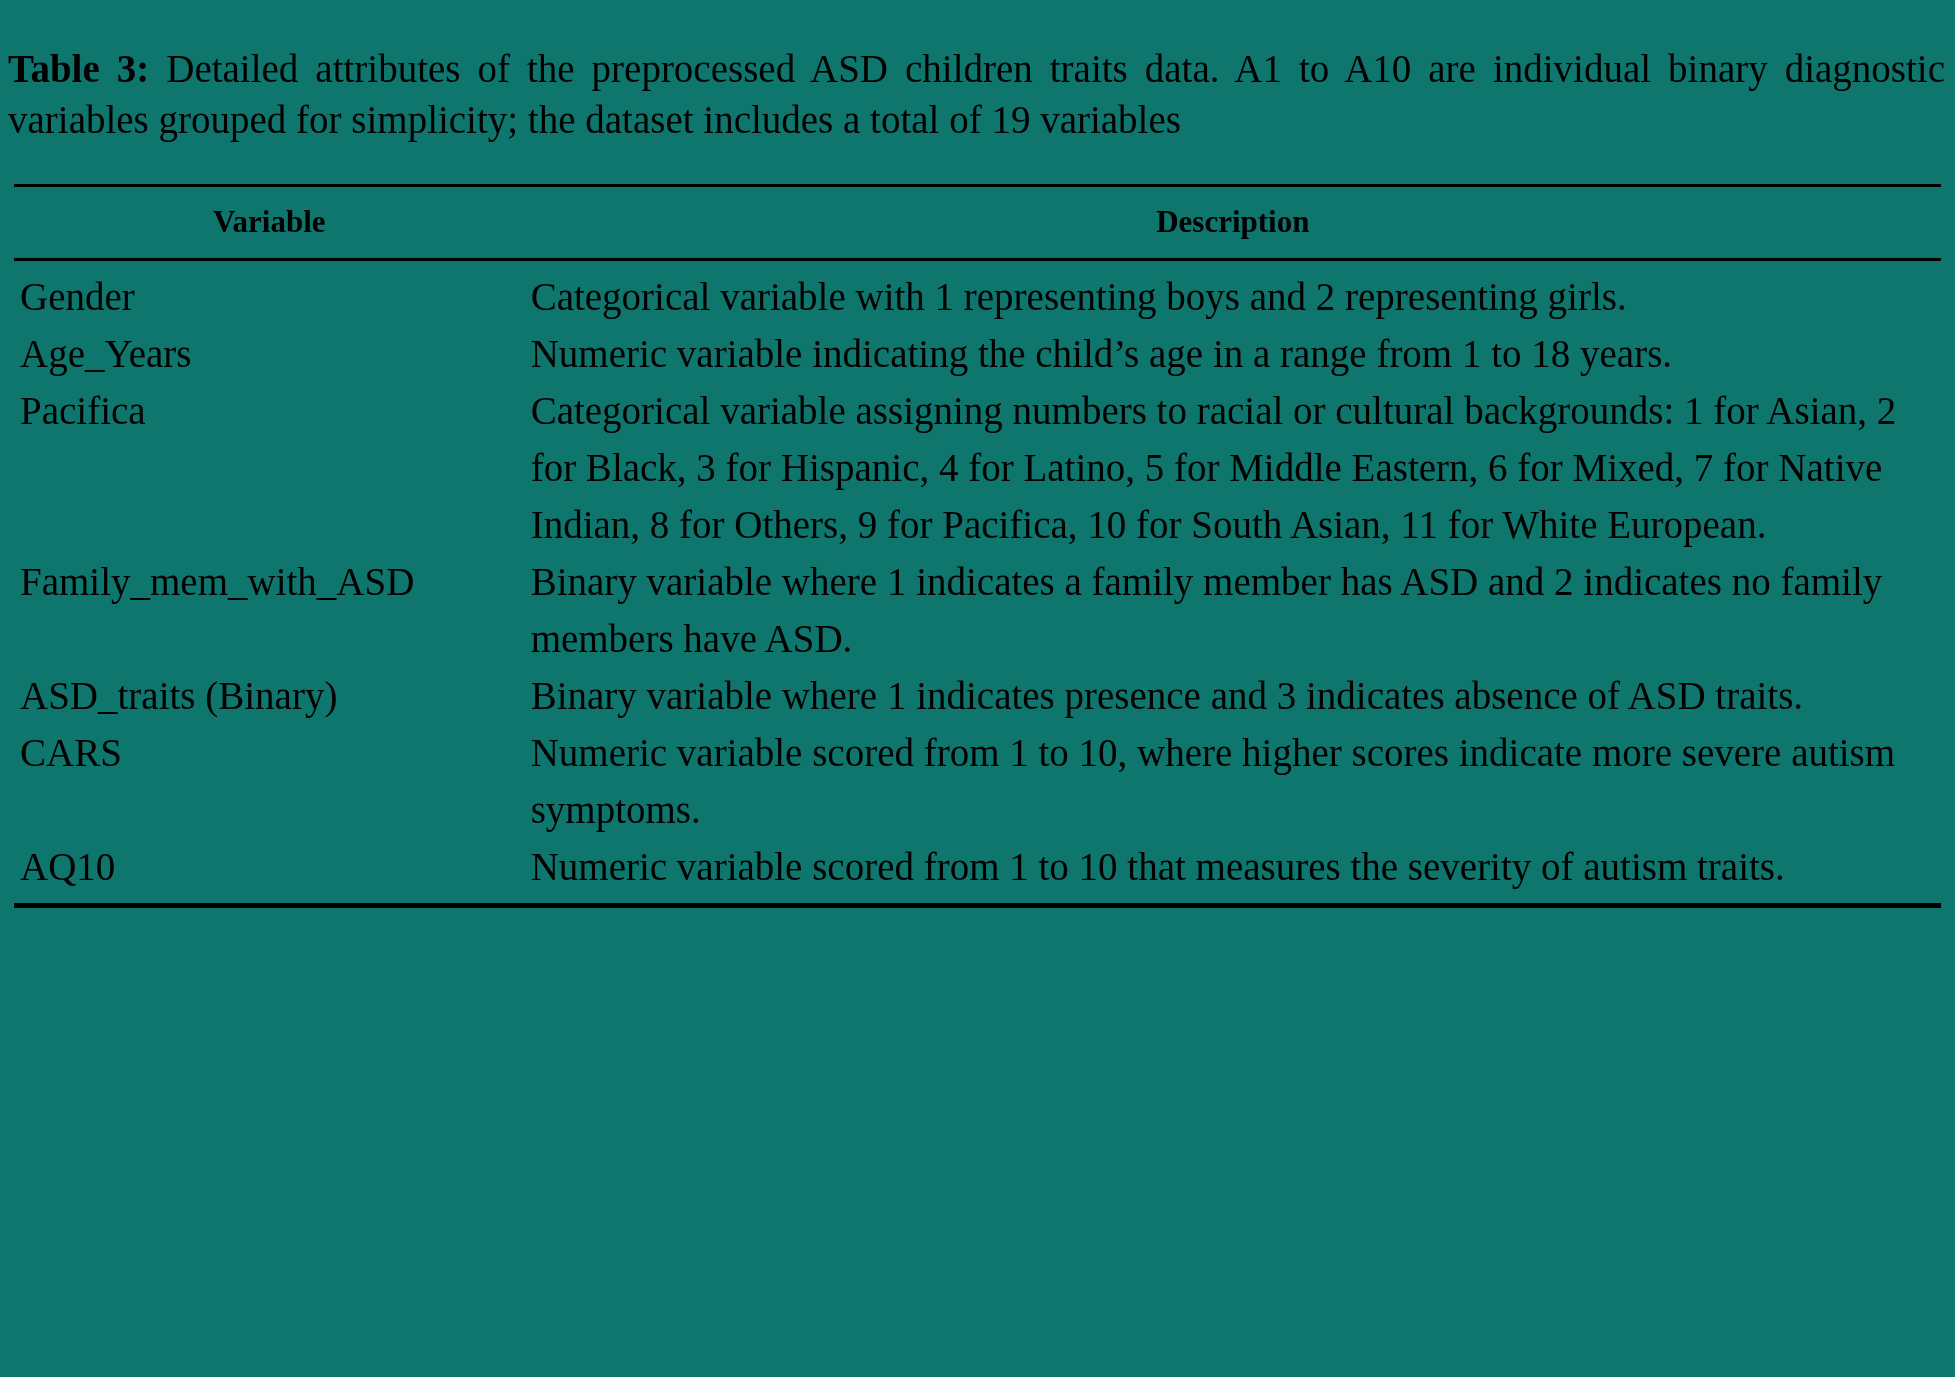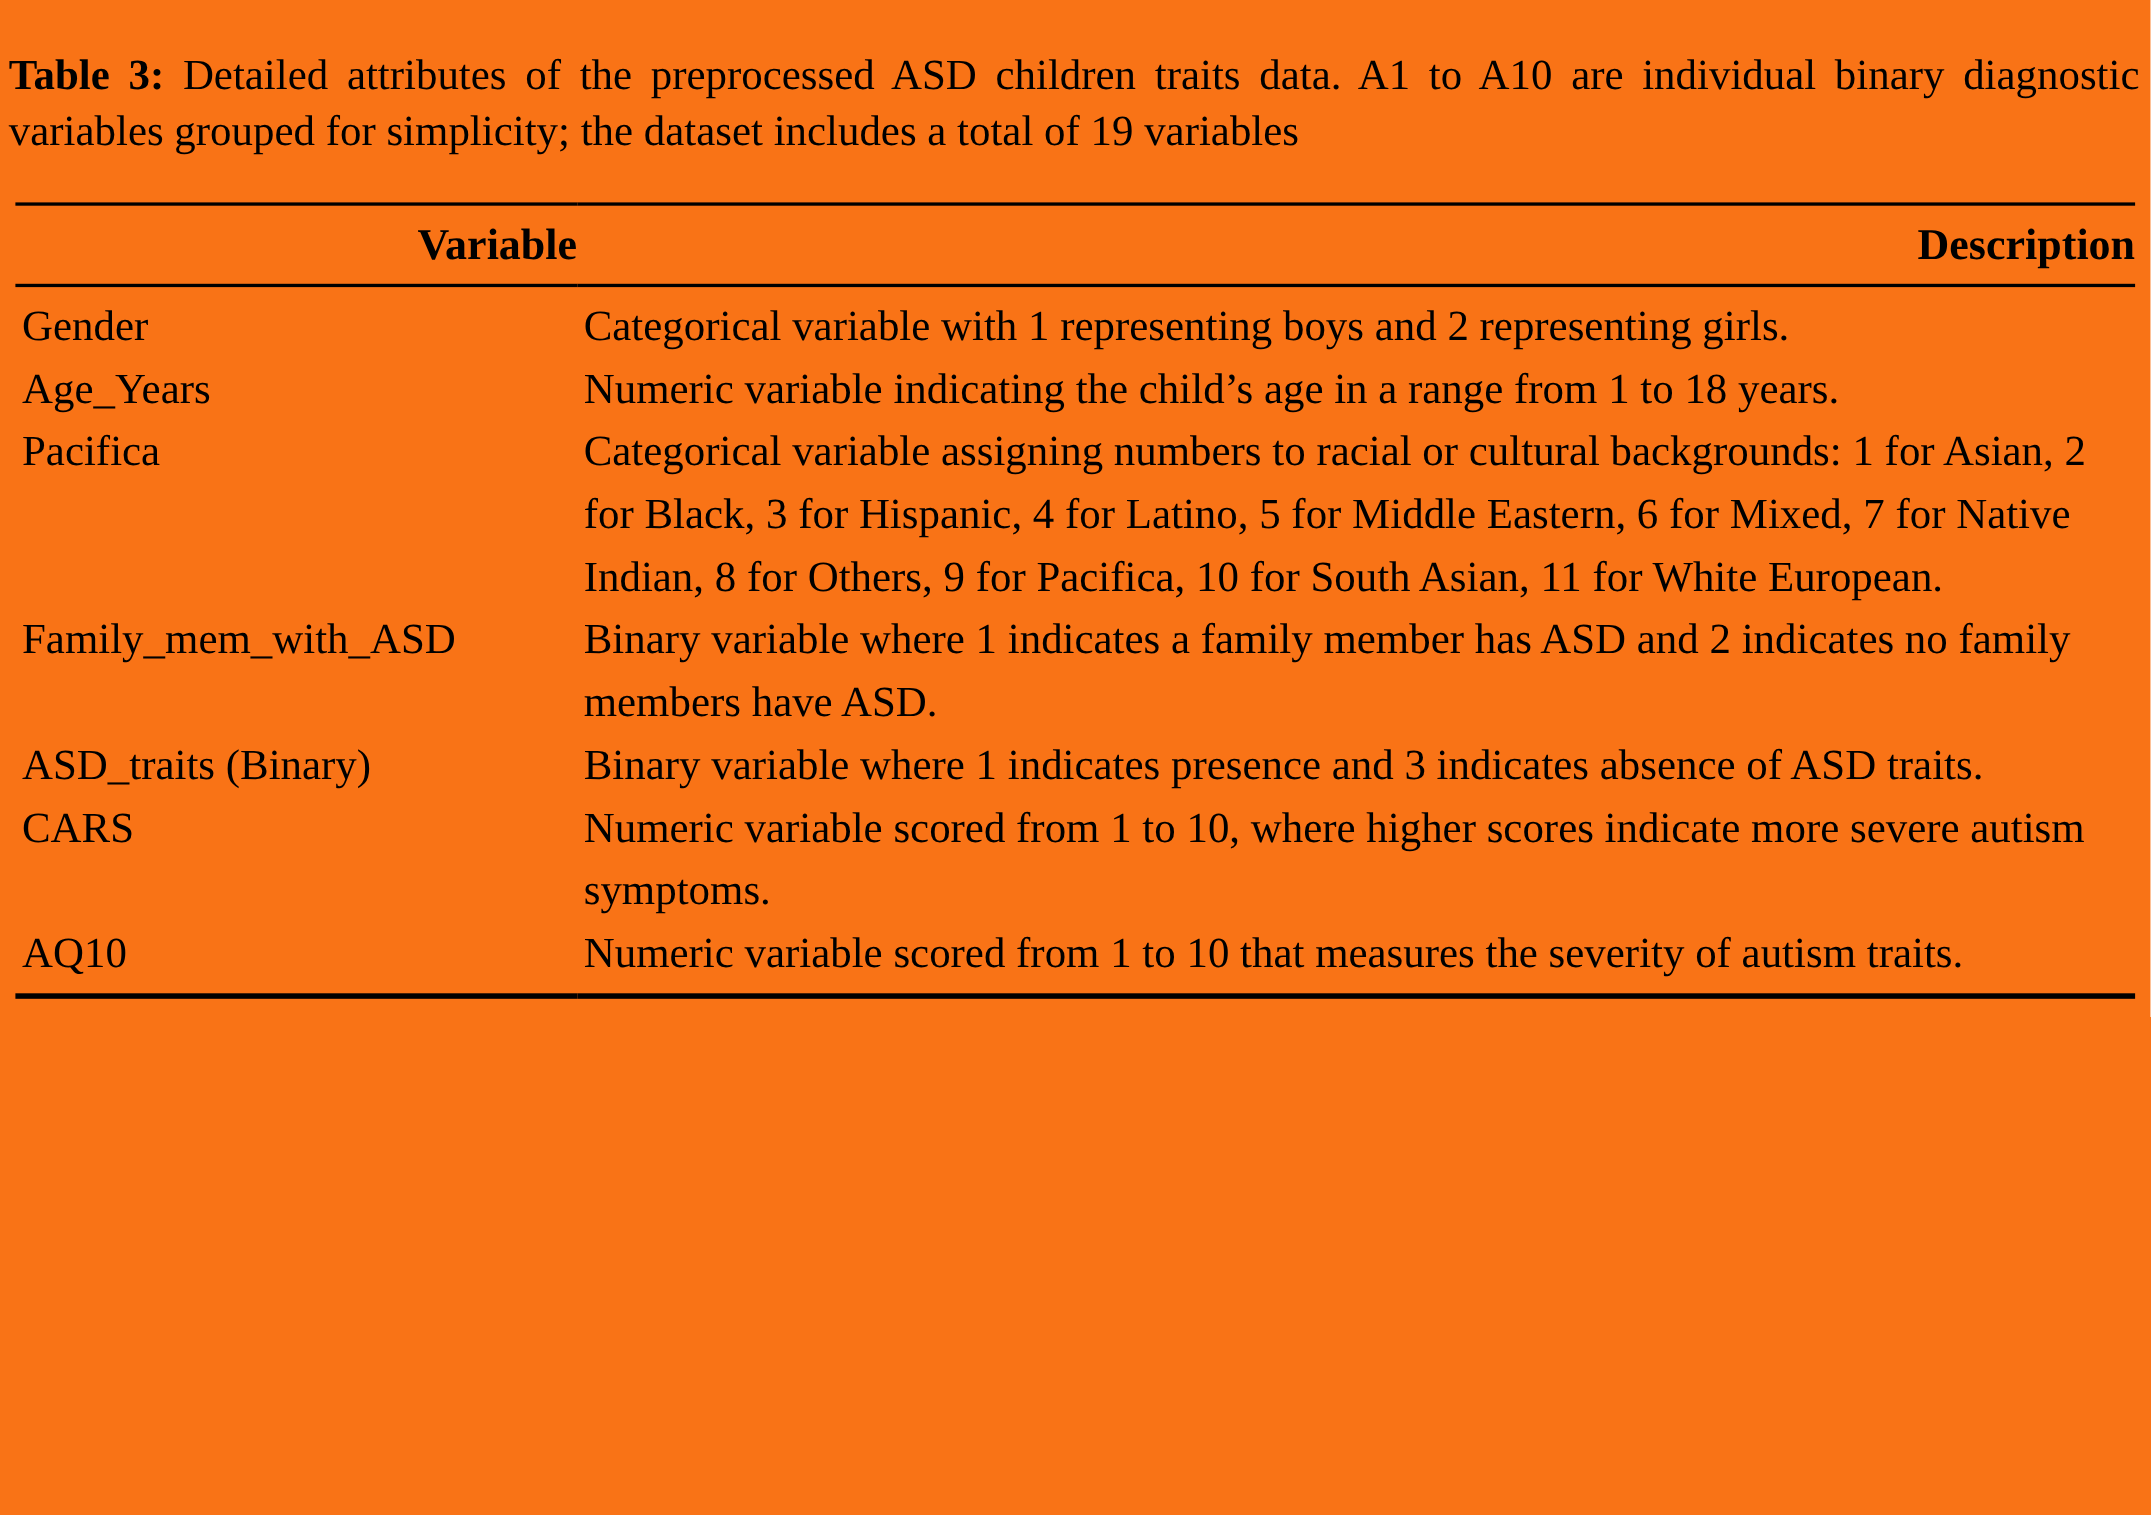--- a/index.html
+++ b/index.html
@@ -6,21 +6,21 @@
     margin: 0;
     padding: 0;
     background: #ffffff;
     color: #000000;
     font-family: "Liberation Serif", serif;
   }
   .page {
     position: relative;
     width: 1955px;
     height: 1377px;
-    background: #f97316;
+    background: #0f766e;
     overflow: hidden;
   }
   .caption {
     padding: 4px 10px 0 8px;
     font-size: 39px;
     line-height: 51px;
     text-align: justify;
   }
   .caption .cap-label {
     font-weight: bold;
@@ -30,24 +30,24 @@
   }
   table.attr-table {
     width: 100%;
     border-collapse: collapse;
     border-top: 3px solid #000;
     border-bottom: 5px solid #000;
     font-size: 39px;
   }
   table.attr-table thead th {
     font-weight: bold;
-    font-size: 40px;
+    font-size: 31px;
     line-height: 44px;
     padding: 13px 0 14px 0;
-    text-align: right;
+    text-align: center;
     border-bottom: 3px solid #000;
   }
   table.attr-table col.col-variable { width: 26.5%; }
   table.attr-table col.col-description { width: 73.5%; }
   table.attr-table tbody td {
     vertical-align: top;
     text-align: left;
     line-height: 57px;
     padding: 0 6px;
   }

